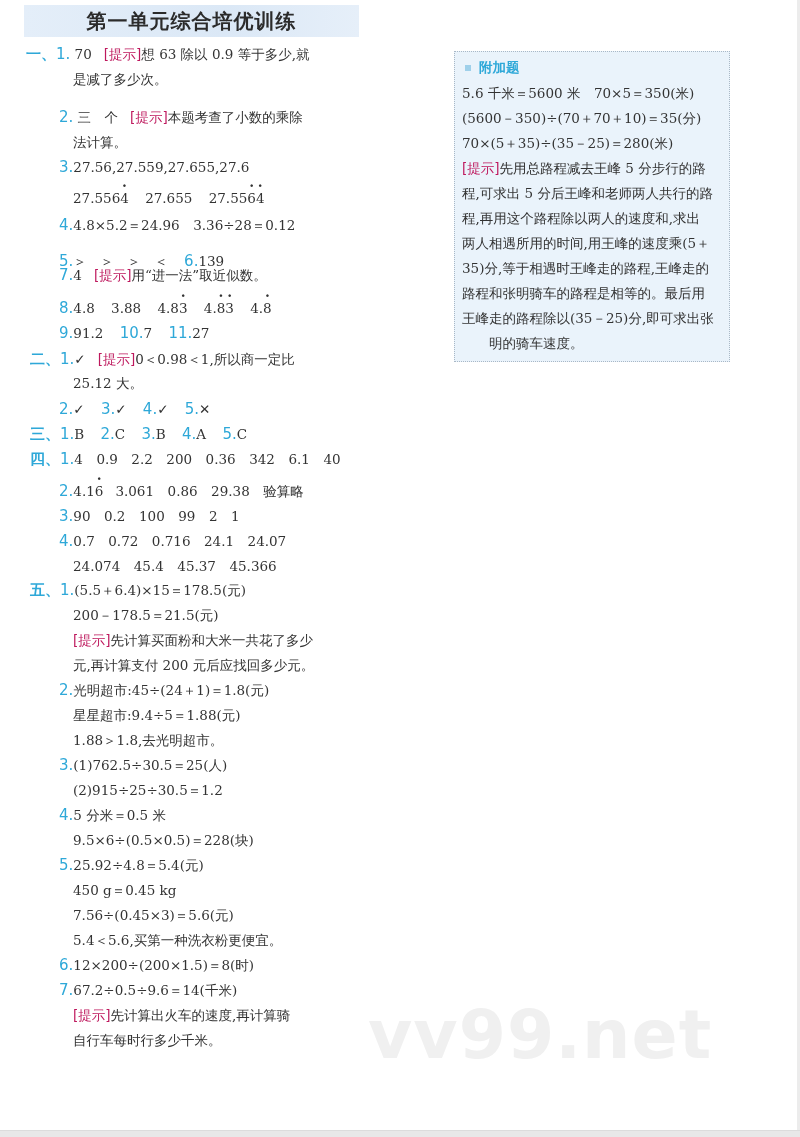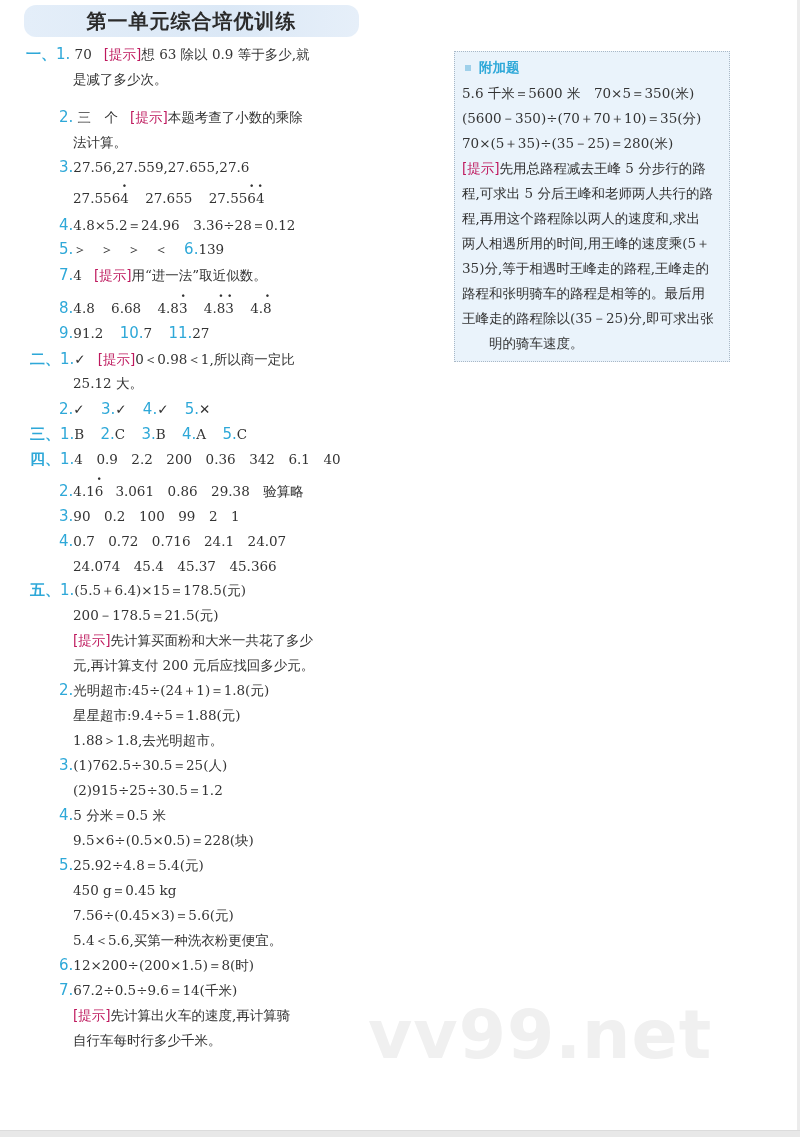--- a/index.html
+++ b/index.html
@@ -6,21 +6,21 @@
     body {
       width: 800px; height: 1137px; background: #ffffff; position: relative; overflow: hidden;
       font-family: "DejaVu Serif", "Liberation Serif", serif; color: #333333;
     }
     .page-edge-right { position: absolute; right: 0; top: 0; width: 3px; height: 1137px; background: #ececec; }
     .page-edge-bottom { position: absolute; left: 0; bottom: 0; width: 800px; height: 6px; background: #e8e8e8; border-top: 1px solid #dcdcdc; }
 
     .title-banner {
       position: absolute; left: 24px; top: 5px; width: 335px; height: 32px;
       background: linear-gradient(90deg, #e4eef9 0%, #dbe8f6 60%, #e6eff9 100%);
-      display: flex; align-items: center; justify-content: center; border-radius: 12px;
+      display: flex; align-items: center; justify-content: center;
     }
     .title-text { font-family: "DejaVu Sans", "Liberation Sans", sans-serif; font-size: 20px; font-weight: bold; color: #2b2b2b; letter-spacing: 1px; }
 
     .line { position: absolute; font-size: 13.5px; line-height: 18px; white-space: nowrap; color: #333; }
     .num { color: #2ea8d8; font-family: "DejaVu Sans", "Liberation Sans", sans-serif; font-size: 15px; }
     .sec { color: #2ea8d8; font-family: "DejaVu Sans", "Liberation Sans", sans-serif; font-size: 15px; font-weight: bold; }
     .hint { color: #be185d; font-family: "DejaVu Sans", "Liberation Sans", sans-serif; }
     .sp { display: inline-block; width: 12px; }
     .dot { position: relative; display: inline-block; }
     .dot::before { content: "·"; position: absolute; left: 50%; top: -12px; transform: translateX(-50%); font-size: 14px; font-weight: bold; color: #333; }
@@ -66,32 +66,32 @@
 <div class="line" style="left:73px; top:189px;">
   <span>27.556</span><span class="dot">4</span><span class="sp"></span>
   <span>27.655</span><span class="sp"></span>
   <span>27.55</span><span class="dot">6</span><span class="dot">4</span>
 </div>
 
 <div class="line" style="left:59px; top:216px;">
   <span class="num">4.</span><span>4.8×5.2＝24.96　3.36÷28＝0.12</span>
 </div>
 
-<div class="line" style="left:59px; top:240px;">
+<div class="line" style="left:59px; top:252px;">
   <span class="num">5.</span><span>＞　＞　＞　＜</span><span class="sp"></span>
   <span class="num">6.</span><span>139</span>
 </div>
 
 <div class="line" style="left:59px; top:266px;">
   <span class="num">7.</span><span>4</span><span class="sp"></span><span class="hint">[提示]</span><span>用“进一法”取近似数。</span>
 </div>
 
 <div class="line" style="left:59px; top:299px;">
   <span class="num">8.</span><span>4.8</span><span class="sp"></span>
-  <span>6.68</span><span class="sp"></span>
+  <span>3.88</span><span class="sp"></span>
   <span>4.8</span><span class="dot">3</span><span class="sp"></span>
   <span>4.</span><span class="dot">8</span><span class="dot">3</span><span class="sp"></span>
   <span>4.</span><span class="dot">8</span>
 </div>
 
 <div class="line" style="left:59px; top:324px;">
   <span class="num">9.</span><span>91.2</span><span class="sp"></span>
   <span class="num">10.</span><span>7</span><span class="sp"></span>
   <span class="num">11.</span><span>27</span>
 </div>

